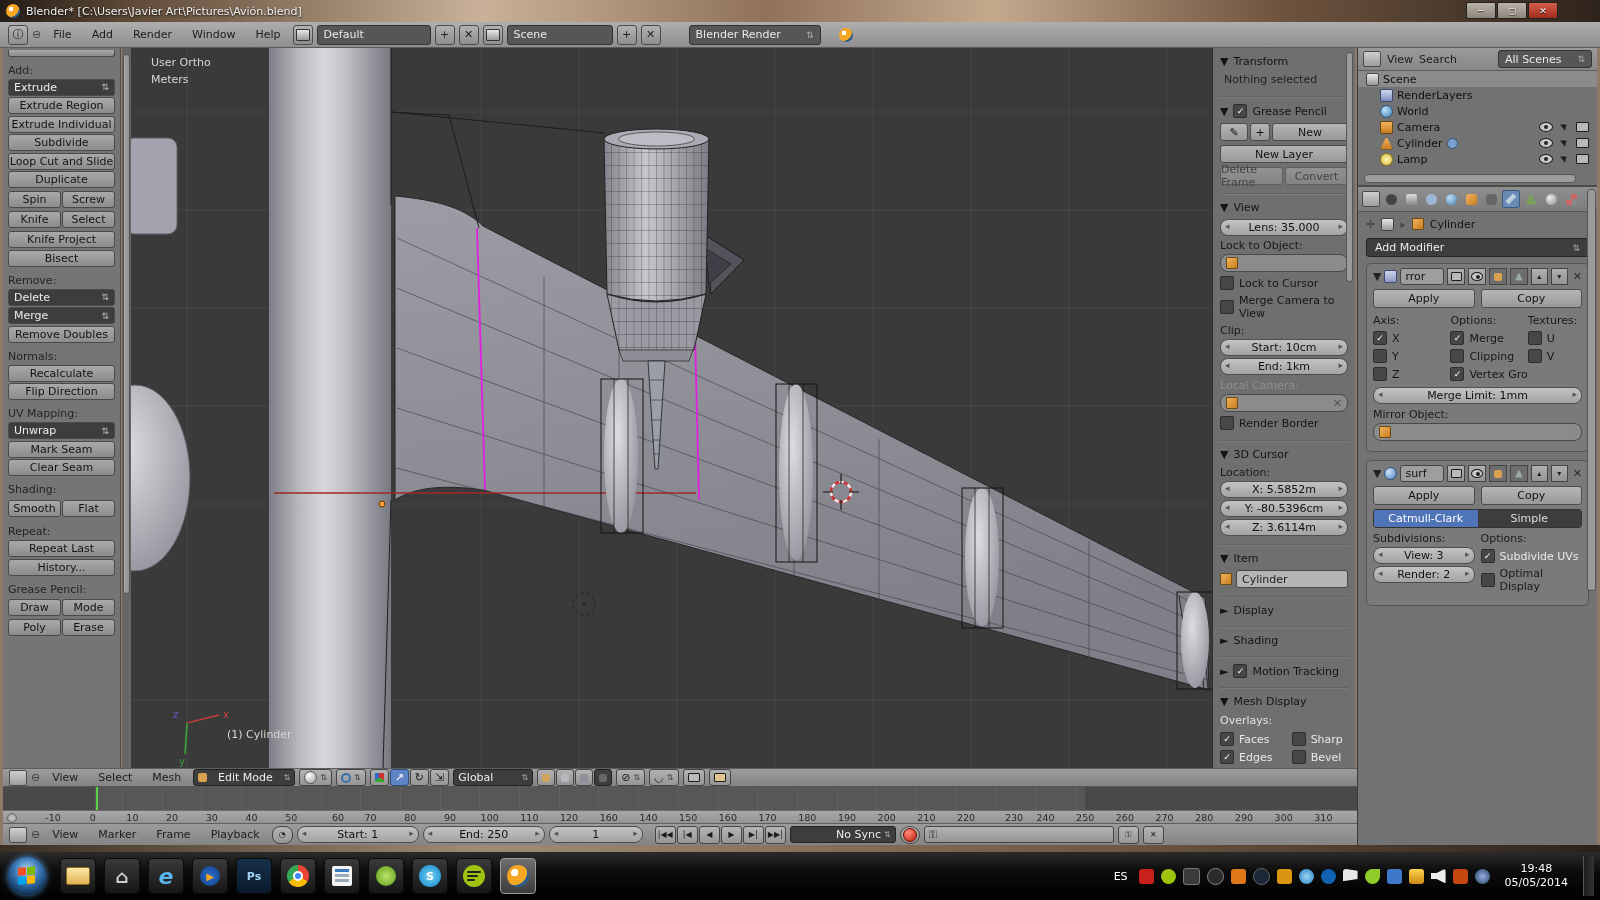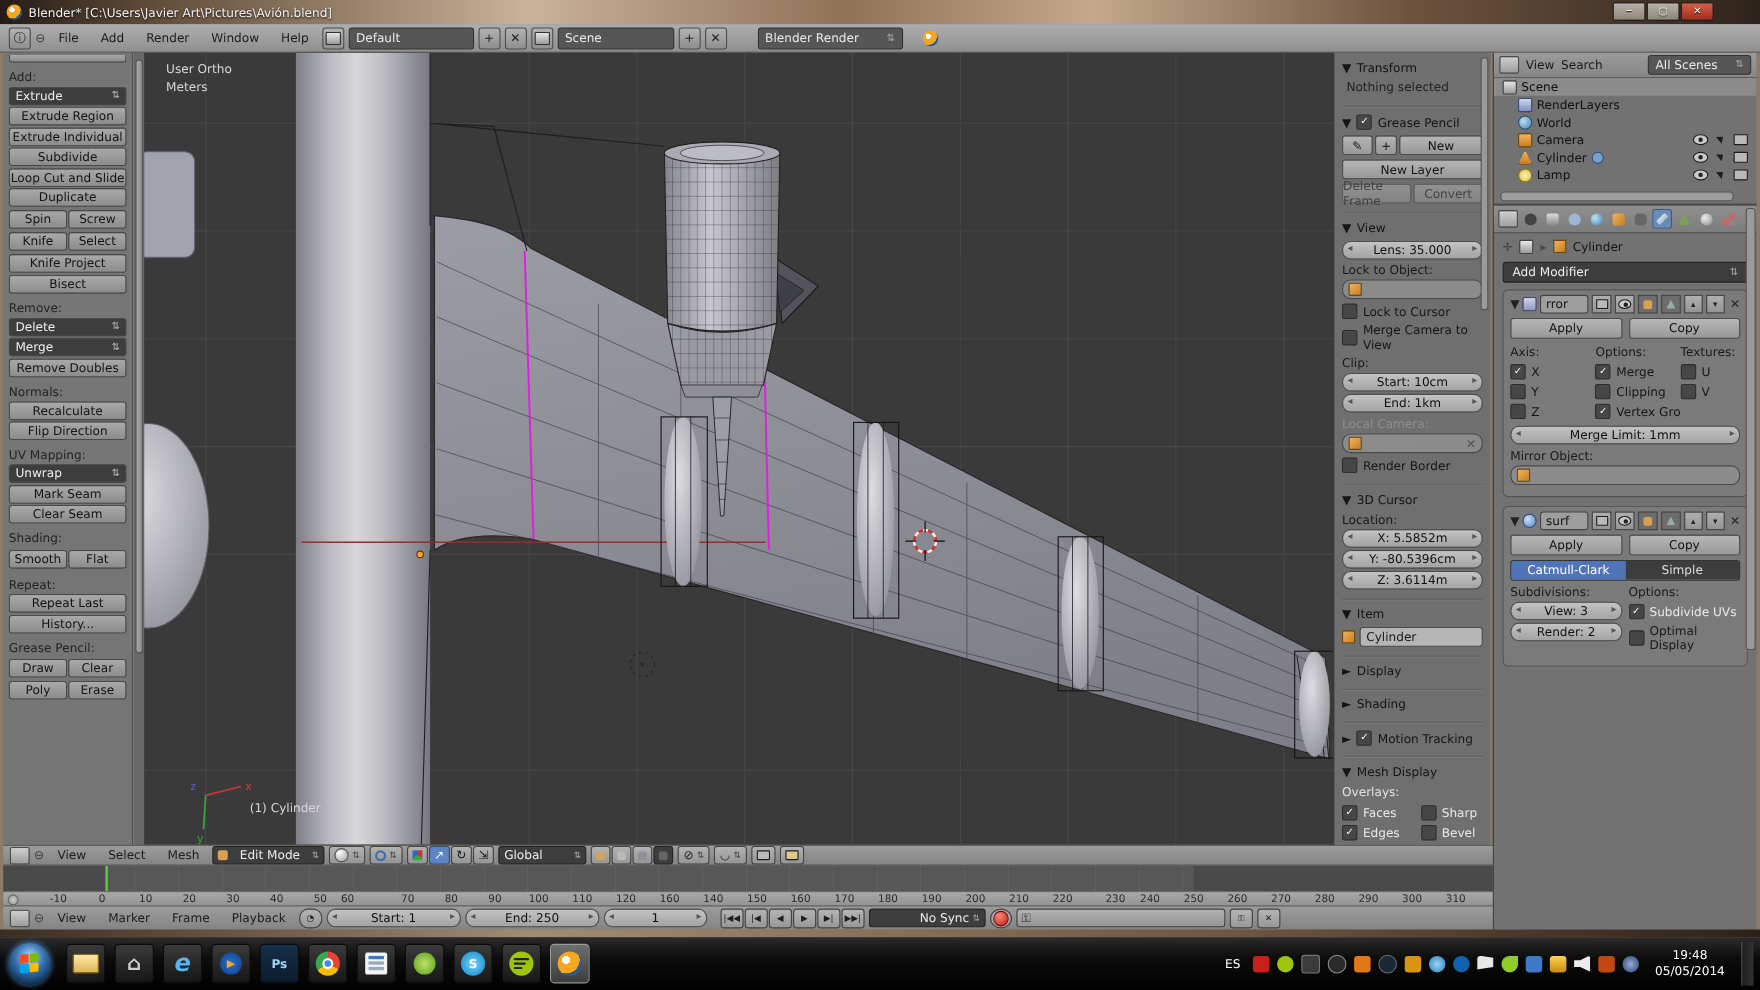--- a/index.html
+++ b/index.html
@@ -233,21 +233,21 @@
     <div class="pair">
       <div class="tsbtn">Smooth</div>
       <div class="tsbtn">Flat</div>
     </div>
     <div class="tslabel">Repeat:</div>
     <div class="tsbtn">Repeat Last</div>
     <div class="tsbtn">History...</div>
     <div class="tslabel">Grease Pencil:</div>
     <div class="pair">
       <div class="tsbtn">Draw</div>
-      <div class="tsbtn">Clear</div>
+      <div class="tsbtn">Mode</div>
     </div>
     <div class="pair">
       <div class="tsbtn">Poly</div>
       <div class="tsbtn">Erase</div>
     </div>
   </div>
   <div class="abs tscroll">
       <div class="thumb"></div>
     </div>
 
@@ -866,21 +866,21 @@
   </div>
   <div class="abs truler">
     <div class="cap"></div>
   <span class="tick" style="left: 50px;">-10</span>
       <span class="tick" style="left: 89.7px;">0</span>
       <span class="tick" style="left: 129.4px;">10</span>
       <span class="tick" style="left: 169.1px;">20</span>
       <span class="tick" style="left: 208.8px;">30</span>
       <span class="tick" style="left: 248.5px;">40</span>
       <span class="tick" style="left: 288.2px;">50</span>
-      <span class="tick" style="left: 313px;">60</span>
+      <span class="tick" style="left: 335px;">60</span>
       <span class="tick" style="left: 367.6px;">70</span>
       <span class="tick" style="left: 407.3px;">80</span>
       <span class="tick" style="left: 447px;">90</span>
       <span class="tick" style="left: 486.7px;">100</span>
       <span class="tick" style="left: 526.4px;">110</span>
       <span class="tick" style="left: 566.1px;">120</span>
       <span class="tick" style="left: 605.8px;">160</span>
       <span class="tick" style="left: 645.5px;">140</span>
       <span class="tick" style="left: 685.2px;">150</span>
       <span class="tick" style="left: 724.9px;">160</span>

